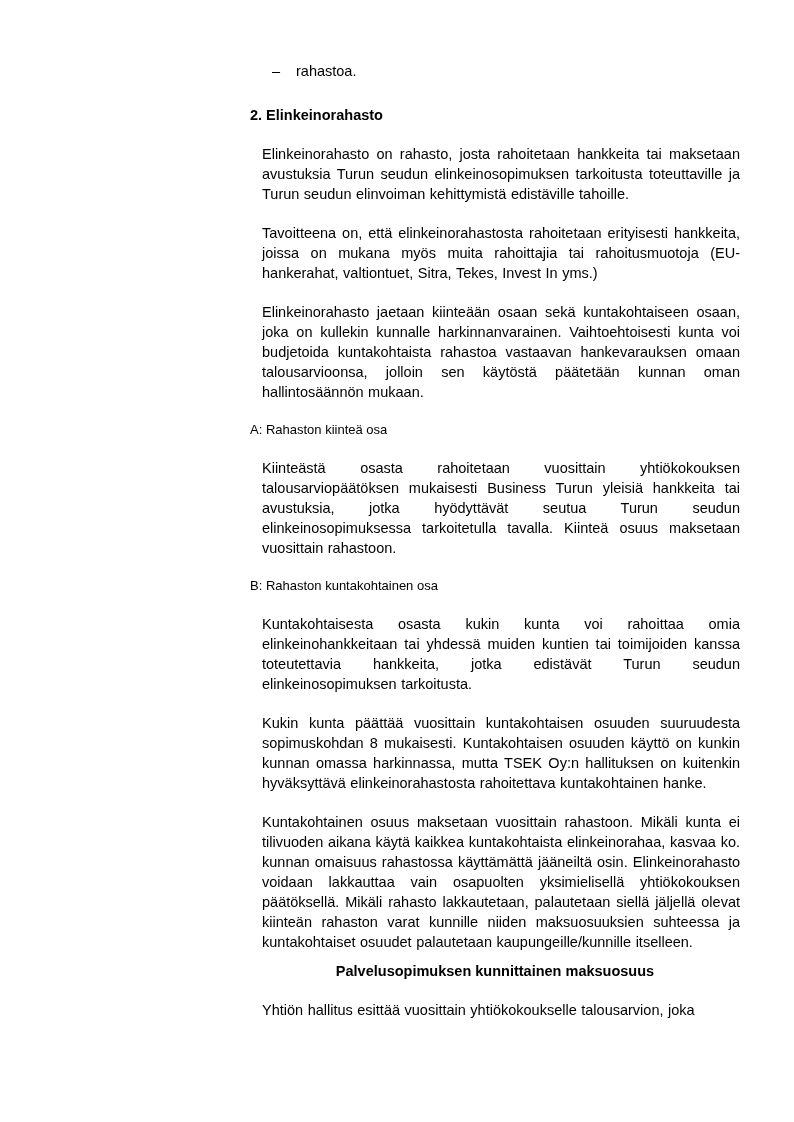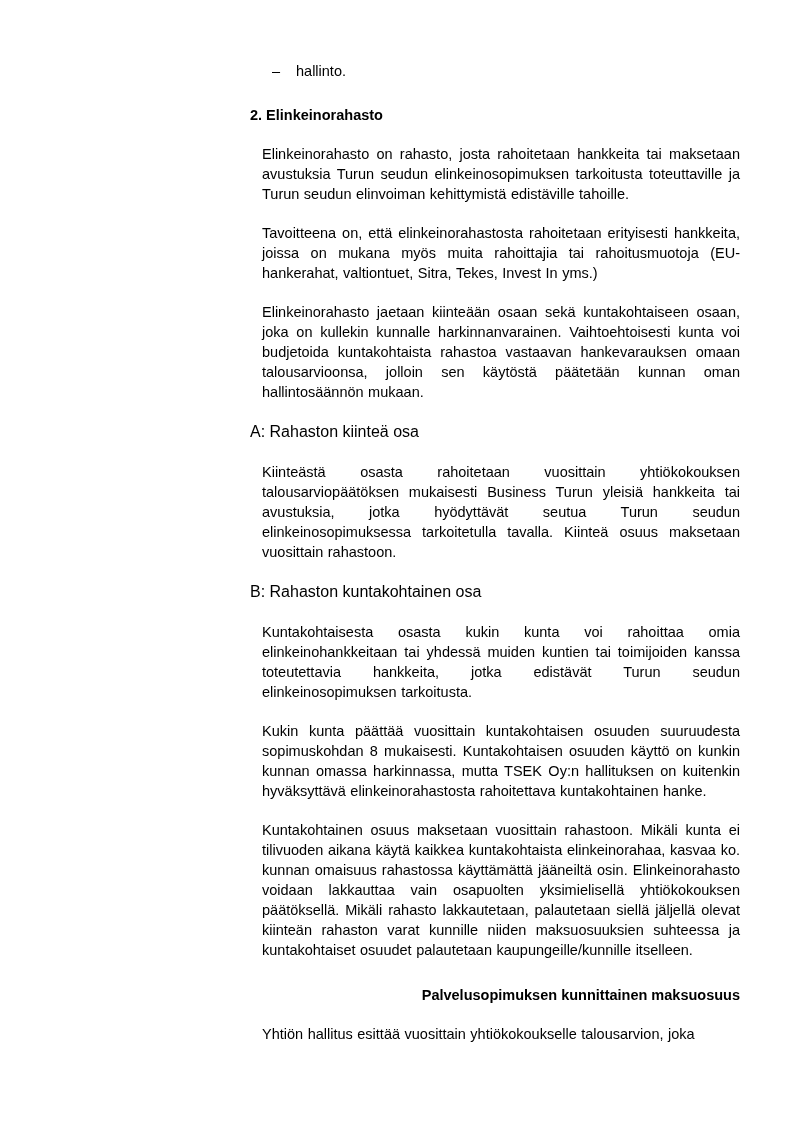--- a/index.html
+++ b/index.html
@@ -55,42 +55,42 @@
     line-height: 1.38;
     margin: 19px 0 0 12px;
     text-align: justify;
     text-justify: inter-word;
     word-spacing: 0.5px;
   }
   p.para.nojust {
     text-align: left;
   }
   p.subhead {
-    font-size: 16px;
+    font-size: 13px;
     line-height: 1.38;
     margin: 19px 0 0 0;
     text-align: left;
   }
   p.bold-head {
     font-size: 14.5px;
     font-weight: bold;
     line-height: 1.38;
-    margin: 25px 0 0 0;
-    text-align: right;
+    margin: 9px 0 0 0;
+    text-align: center;
   }
 </style>
 </head>
 <body>
 
 <div class="page">
   <div class="content">
 
     <div class="bullet-line">
       <span class="dash">–</span>
-      <span class="btext">hallinto.</span>
+      <span class="btext">rahastoa.</span>
     </div>
 
     <h2 class="heading">2. Elinkeinorahasto</h2>
 
     <p class="para">Elinkeinorahasto on rahasto, josta rahoitetaan hankkeita tai maksetaan avustuksia Turun seudun elinkeinosopimuksen tarkoitusta toteuttaville ja Turun seudun elinvoiman kehittymistä edistäville tahoille.</p>
     <p class="para">Tavoitteena on, että elinkeinorahastosta rahoitetaan erityisesti hankkeita, joissa on mukana myös muita rahoittajia tai rahoitusmuotoja (EU-hankerahat, valtiontuet, Sitra, Tekes, Invest In yms.)</p>
     <p class="para">Elinkeinorahasto jaetaan kiinteään osaan sekä kuntakohtaiseen osaan, joka on kullekin kunnalle harkinnanvarainen. Vaihtoehtoisesti kunta voi budjetoida kuntakohtaista rahastoa vastaavan hankevarauksen omaan talousarvioonsa, jolloin sen käytöstä päätetään kunnan oman hallintosäännön mukaan.</p>
 
     <p class="subhead">A: Rahaston kiinteä osa</p>
     <p class="para">Kiinteästä osasta rahoitetaan vuosittain yhtiökokouksen talousarviopäätöksen mukaisesti Business Turun yleisiä hankkeita tai avustuksia, jotka hyödyttävät seutua Turun seudun elinkeinosopimuksessa tarkoitetulla tavalla. Kiinteä osuus maksetaan vuosittain rahastoon.</p>

